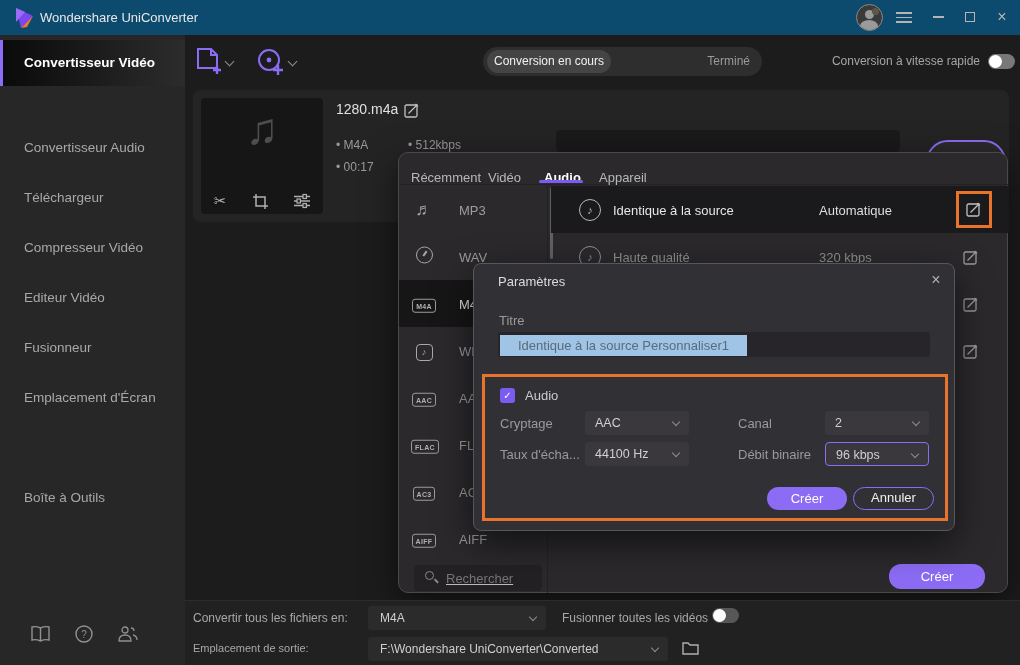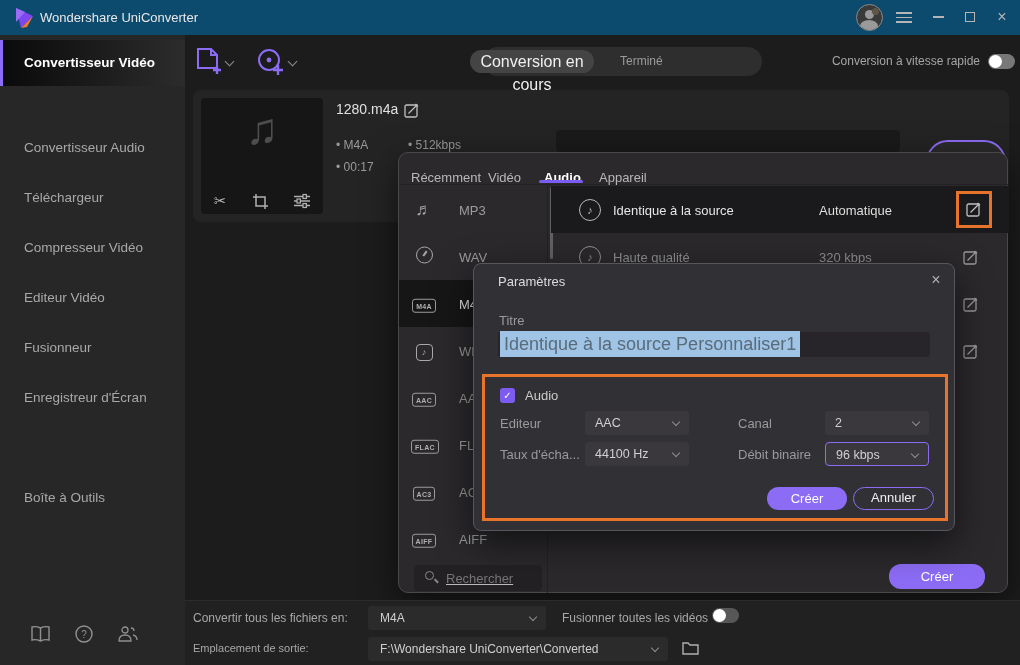--- a/index.html
+++ b/index.html
@@ -24,22 +24,22 @@
   
   .sidebar { left:0; top:35px; width:185px; height:630px; background:#272727; }
   .side-item { position:absolute; left:0; width:185px; height:46px; line-height:46px; padding-left:24px; font-size:13.5px; color:#a8a8a8; cursor:pointer; white-space:nowrap; }
   .side-item.active { background:linear-gradient(90deg,#0a0a0a,#2c2c2c); color:#fff; font-weight:bold; }
   .side-item.active::before { content:""; position:absolute; left:0; top:0; width:3px; height:100%; background:#8c6cf5; }
   .foot-ic { color:#909090; }
 
   
   .chev { display:inline-block; width:7px; height:7px; border-right:1.6px solid #8e8e8e; border-bottom:1.6px solid #8e8e8e; transform:rotate(45deg); }
   .tabswrap { left:483px; top:47px; width:279px; height:29px; background:#2e2e2e; border-radius:14.5px; }
-  .tab-active { left:470px; top:50px; width:124px; height:23px; background:#444; border-radius:11.5px; text-align:center; line-height:23px; font-size:16px; color:#f0f0f0; cursor:pointer; }
-  .tab-idle { left:620px; top:50px; width:130px; height:23px; text-align:left; line-height:23px; font-size:12px; color:#9a9a9a; cursor:pointer; }
+  .tab-active { left:487px; top:50px; width:124px; height:23px; background:#444; border-radius:11.5px; text-align:center; line-height:23px; font-size:12px; color:#f0f0f0; cursor:pointer; }
+  .tab-idle { left:620px; top:50px; width:130px; height:23px; text-align:right; line-height:23px; font-size:12px; color:#9a9a9a; cursor:pointer; }
   .toggle { width:27px; height:15px; border-radius:8px; background:#787878; cursor:pointer; }
   .toggle .knob { position:absolute; left:1px; top:1px; width:13px; height:13px; border-radius:50%; background:#fff; }
   .toggle.dark { background:#575757; }
 
   
   .card { left:193px; top:90px; width:816px; height:132px; background:#242424; border-radius:8px; }
   .thumb { left:201px; top:98px; width:122px; height:116px; background:#161616; border-radius:4px; }
   .thumb .note { position:absolute; left:0; top:6px; width:122px; text-align:center; font-size:44px; color:#4d4d4d; }
   .thumb-acts { left:201px; top:188px; width:122px; height:26px; display:flex; justify-content:space-around; align-items:center; color:#b0b0b0; }
   .fname { left:336px; top:101px; font-size:14px; color:#e0e0e0; }
@@ -87,21 +87,21 @@
   .mag::after { content:""; position:absolute; left:8px; top:8px; width:5px; height:1.5px; background:#8a8a8a; transform:rotate(45deg); }
   .btn { background:#8c6cf5; color:#fff; border:0; border-radius:12px; font-size:13px; text-align:center; cursor:pointer; font-family:inherit; }
   .popup-create { left:490px; top:411px; width:96px; height:25px; line-height:25px; }
 
   
   .dialog { left:473px; top:263px; width:482px; height:268px; background:#313034; border:1px solid #58565b; border-radius:8px; box-shadow:0 12px 36px rgba(0,0,0,.6); }
   .dlg-title { left:24px; top:10px; font-size:13px; color:#dcdcdc; }
   .dlg-close { left:452px; top:6px; width:20px; height:20px; line-height:20px; text-align:center; font-size:16px; color:#b0b0b0; cursor:pointer; }
   .lbl { font-size:13px; color:#9a9a9a; }
   .titre-input { left:24px; top:68px; width:432px; height:25px; background:#27252a; border-radius:3px; line-height:25px; cursor:text; }
-  .sel-text { background:#9fc4e6; color:#5a6b7a; font-size:18px; padding:3px 4px; margin-left:2px; }
+  .sel-text { background:#9fc4e6; color:#5a6b7a; font-size:13px; padding:3px 18px; margin-left:2px; }
   .orange-box { left:8px; top:110px; width:466px; height:147px; border:3px solid #e8732a; }
   .checkbox { left:26px; top:124px; width:15px; height:15px; background:#7c5cf0; border-radius:3px; text-align:center; line-height:15px; font-size:10px; color:#fff; cursor:pointer; }
   .dd { position:absolute; width:104px; height:24px; background:#3a383d; border-radius:3px; line-height:24px; cursor:pointer; }
   .dd .dd-val { position:absolute; left:10px; font-size:12.5px; color:#d0d0d0; }
   .dd .chev { position:absolute; right:10px; top:8px; width:6px; height:6px; }
   .dd.hl { border:1.5px solid #8c6cf5; border-radius:4px; }
   .dlg-create { left:293px; top:223px; width:80px; height:23px; line-height:23px; border-radius:11.5px; }
   .dlg-cancel { left:379px; top:223px; width:81px; height:23px; line-height:20px; border:1.5px solid #8c6cf5; border-radius:11.5px; background:transparent; color:#f0f0f0; font-size:13px; text-align:center; cursor:pointer; }
 
   
@@ -143,21 +143,21 @@
     <div class="r win-btn" style="left:992px;top:7px;font-size:16px">×</div>
   </div>
 
   <div class="r sidebar">
     <div class="side-item active" style="top:5px">Convertisseur Vidéo</div>
     <div class="side-item" style="top:90px">Convertisseur Audio</div>
     <div class="side-item" style="top:140px">Téléchargeur</div>
     <div class="side-item" style="top:190px">Compresseur Vidéo</div>
     <div class="side-item" style="top:240px">Editeur Vidéo</div>
     <div class="side-item" style="top:290px">Fusionneur</div>
-    <div class="side-item" style="top:340px">Enregistreur d'Écran</div>
+    <div class="side-item" style="top:340px">Emplacement d'Écran</div>
     <div class="side-item" style="top:440px">Boîte à Outils</div>
 
     <svg class="r foot-ic" style="left:31px;top:591px" width="19" height="16" viewBox="0 0 19 16">
       <path d="M1 1 Q5 0 9.5 2 Q14 0 18 1 L18 14 Q14 13 9.5 15 Q5 13 1 14 Z M9.5 2 L9.5 15" fill="none" stroke="currentColor" stroke-width="1.4"></path>
     </svg>
     <svg class="r foot-ic" style="left:75px;top:590px" width="18" height="18" viewBox="0 0 18 18">
       <circle cx="9" cy="9" r="8" fill="none" stroke="currentColor" stroke-width="1.4"></circle>
       <text x="9" y="13" text-anchor="middle" font-size="10" fill="currentColor">?</text>
     </svg>
     <svg class="r foot-ic" style="left:118px;top:591px" width="20" height="16" viewBox="0 0 20 16">
@@ -316,21 +316,21 @@
     <div class="r lbl" style="left:25px;top:49px">Titre</div>
     <div class="r titre-input">
       <span class="sel-text">Identique à la source Personnaliser1</span>
     </div>
 
     <div class="r orange-box"></div>
 
     <div class="r checkbox"><span>✓</span></div>
     <div class="r" style="left:51px;top:124px;font-size:13px;color:#cccccc">Audio</div>
 
-    <div class="r lbl" style="left:26px;top:152px">Editeur</div>
+    <div class="r lbl" style="left:26px;top:152px">Cryptage</div>
     <div class="dd" style="left:111px;top:147px">
       <span class="dd-val">AAC</span>
         <span class="chev"></span>
     </div>
     <div class="r lbl" style="left:264px;top:152px">Canal</div>
     <div class="dd" style="left:351px;top:147px">
       <span class="dd-val">2</span>
         <span class="chev"></span>
     </div>
     <div class="r lbl" style="left:26px;top:183px">Taux d'écha...</div>

